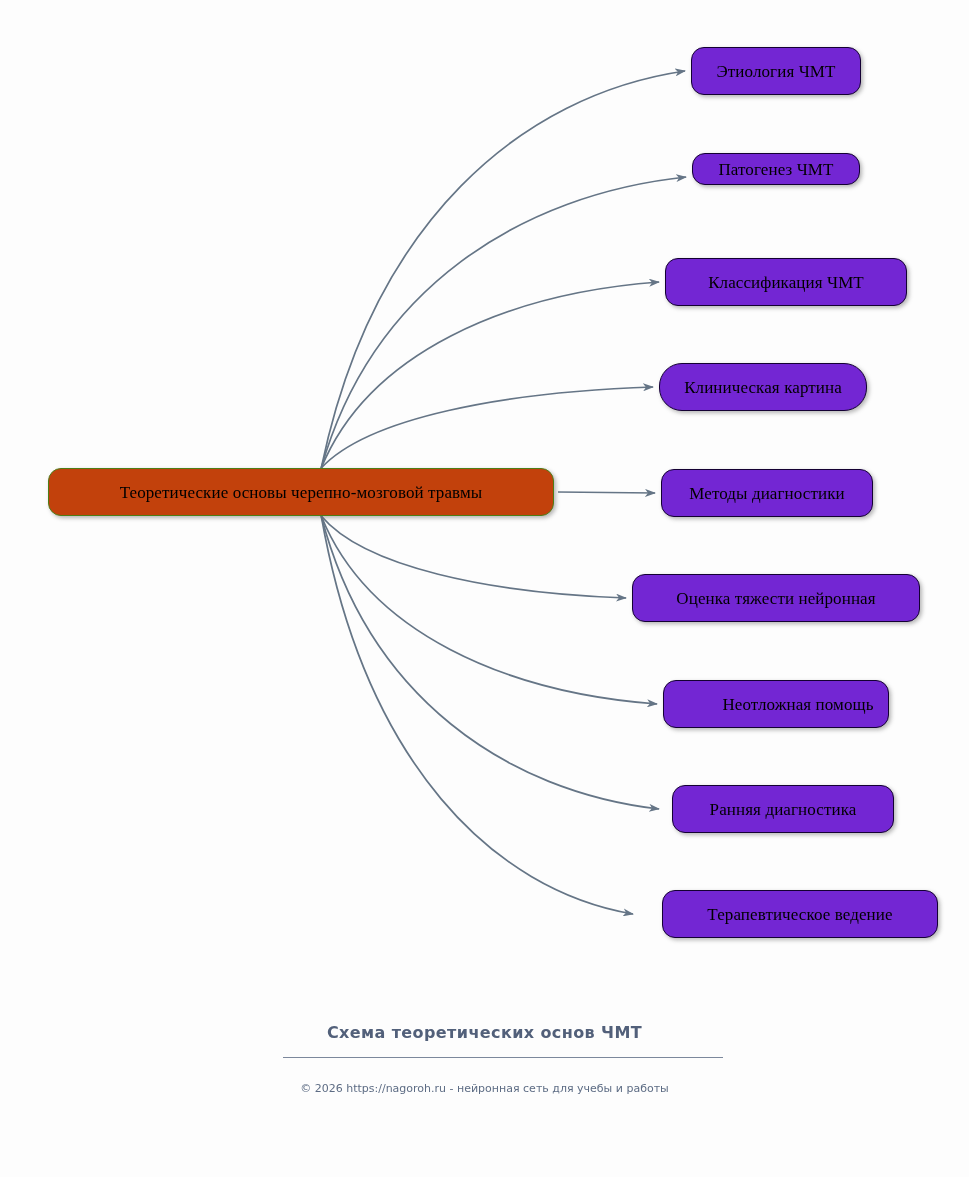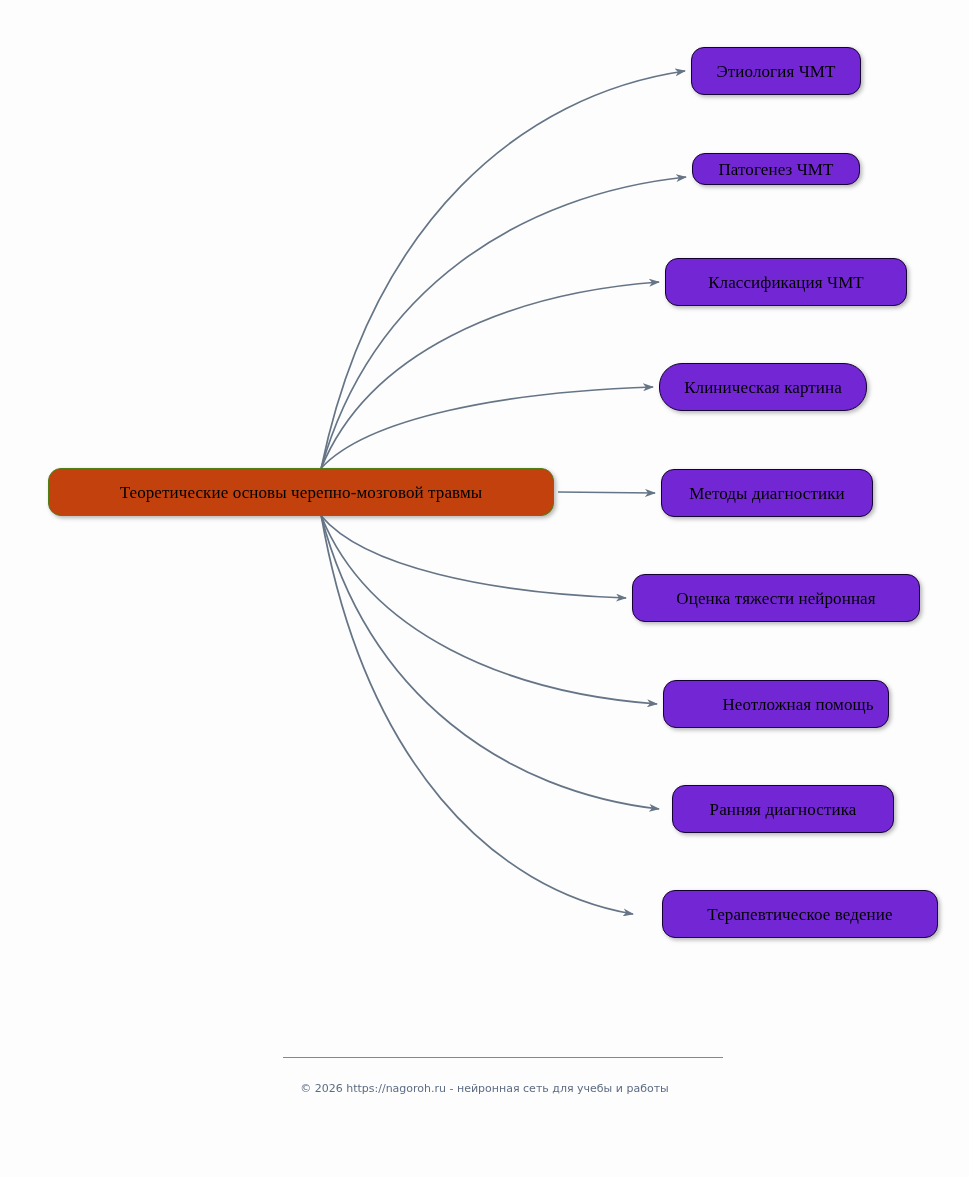--- a/index.html
+++ b/index.html
@@ -130,16 +130,17 @@
         <span>Неотложная помощь</span>
       </div>
       <div class="node leaf" style="left: 665px; top: 785px; width: 222px; height: 48px; margin-left: 7px;">
         <span>Ранняя диагностика</span>
       </div>
       <div class="node leaf" style="left: 639px; top: 890px; width: 276px; height: 48px; margin-left: 23px;">
         <span>Терапевтическое ведение</span>
       </div>
     </div>
 
+  <div id="diagram-title">Схема теоретических основ ЧМТ</div>
   <div id="footer-divider"></div>
   <div id="footer-credit">© 2026 https://nagoroh.ru - нейронная сеть для учебы и работы</div>
 
 </div>
 
 </body></html>

